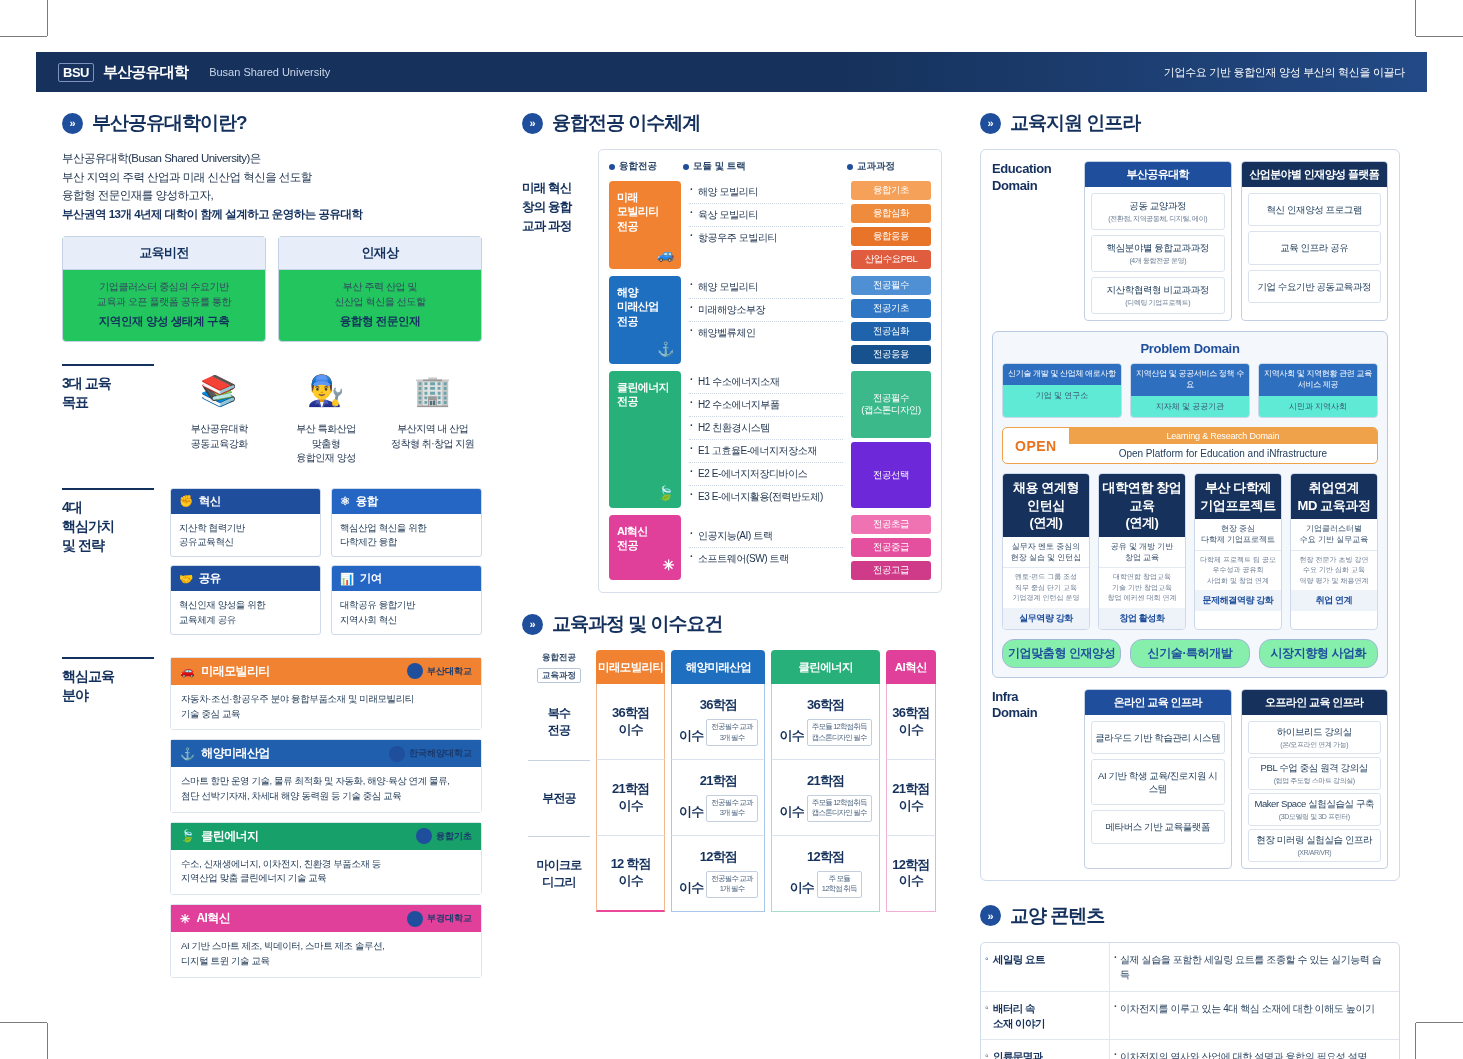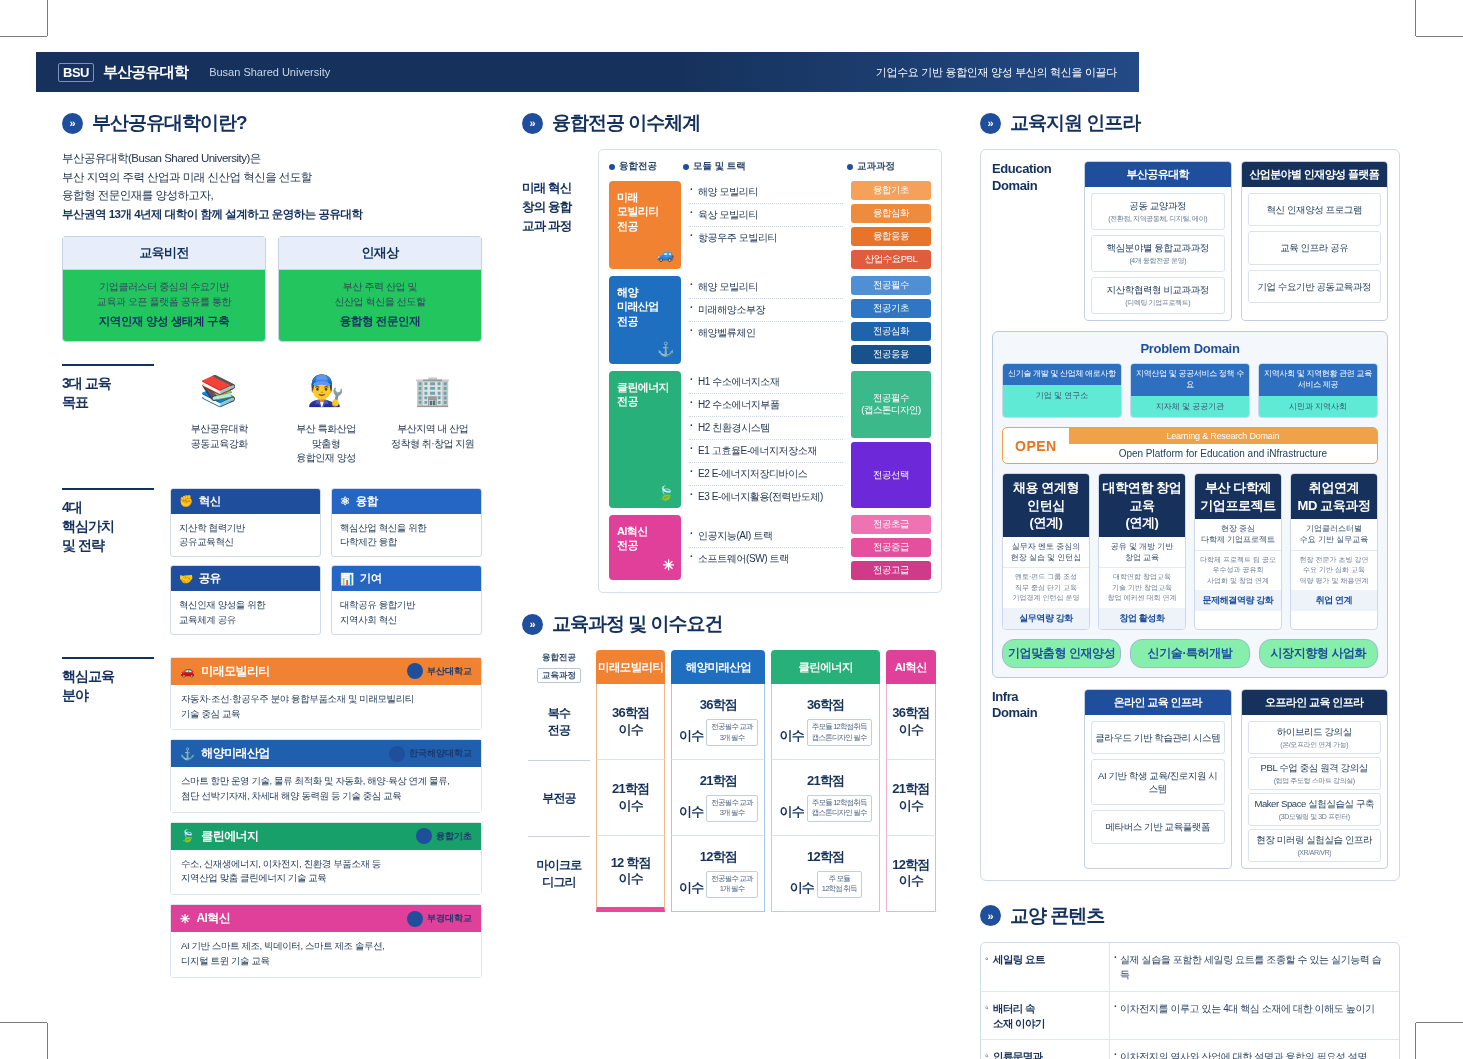--- a/index.html
+++ b/index.html
@@ -17,21 +17,21 @@
   .crop.tl-h { left:0; top:36px; width:47px; height:1px; }
   .crop.tr-v { right:47px; top:0; width:1px; height:36px; }
   .crop.tr-h { right:0; top:36px; width:47px; height:1px; }
   .crop.bl-v { left:47px; bottom:0; width:1px; height:36px; }
   .crop.bl-h { left:0; bottom:36px; width:47px; height:1px; }
   .crop.br-v { right:47px; bottom:0; width:1px; height:36px; }
   .crop.br-h { right:0; bottom:36px; width:47px; height:1px; }
 
   
   .header {
-    position:absolute; left:36px; top:52px; width:1103px; height:40px;
+    position:absolute; left:36px; top:52px; width:1391px; height:40px;
     background:linear-gradient(90deg,#16325c 0%, #16325c 58%, #234a86 100%);
     display:flex; align-items:center; justify-content:space-between;
     padding:0 22px;
   }
   .brand { display:flex; align-items:center; gap:9px; }
   .bsu-mark {
     color:#ffffff; font-weight:bold; font-size:13px; letter-spacing:-0.5px;
     background:#16325c; border:1px solid #7d93bb; padding:1px 4px; border-radius:2px;
   }
   .brand-ko { color:#ffffff; font-weight:bold; font-size:15px; letter-spacing:-0.8px; }
@@ -145,21 +145,21 @@
   .corner { font-size:8.5px; color:#37506f; text-align:left; line-height:1.6; }
   .corner .pill { display:inline-block; border:1px solid #b9c6da; border-radius:2px; padding:0 4px; margin-top:3px; }
   .rowlabel { font-size:12px; font-weight:bold; color:#14305c; letter-spacing:-0.8px; width:62px; }
   .cell { padding:13px 4px; font-size:13px; font-weight:bold; color:#16325c; line-height:1.3; letter-spacing:-0.8px; }
   .cell .note { display:inline-block; border:1px solid #c3cfdf; border-radius:2px; padding:2px 4px; margin-top:5px; font-size:7.5px; font-weight:normal; color:#4b627f; line-height:1.4; }
   .bd-mob { border-left:1px solid #f3b98c; border-right:1px solid #f3b98c; }
   .bd-ocean { border-left:1px solid #a9c7e8; border-right:1px solid #a9c7e8; }
   .bd-energy { border-left:1px solid #a6ddc7; border-right:1px solid #a6ddc7; }
   .bd-ai { border-left:1px solid #f2aed3; border-right:1px solid #f2aed3; }
   .bd-b { border-bottom:1px solid #dbe3ee; }
-  .bd-last-mob { border-bottom:5px solid #ec4899;margin-left:44px; }
+  .bd-last-mob { border-bottom:2px solid #ec4899;margin-left:44px; }
   .bd-last-ocean { border-bottom:1px solid #a9c7e8; }
   .bd-last-energy { border-bottom:1px solid #a6ddc7; }
   .bd-last-ai { border-bottom:1px solid #f2aed3; }
   .rl-sep { border-top:1px solid #c8d3e2; }
 
   
   .infra-box { border:1px solid #cfdaea; border-radius:6px; padding:11px; }
   .dom-row { display:flex; gap:10px; }
   .dom-label { width:82px; flex:0 0 82px; font-size:13px; font-weight:bold; color:#14305c; letter-spacing:-0.4px; line-height:1.3; }
   .dom-cards { flex:1; display:flex; gap:9px; }

